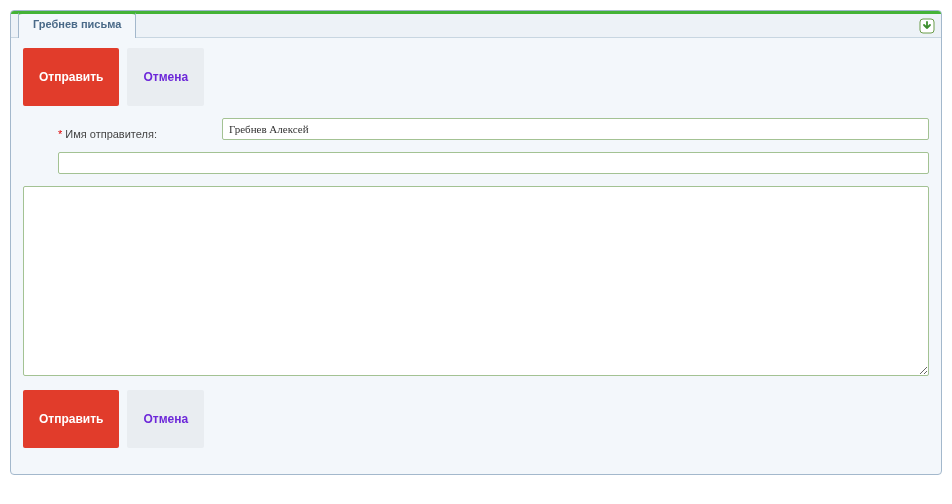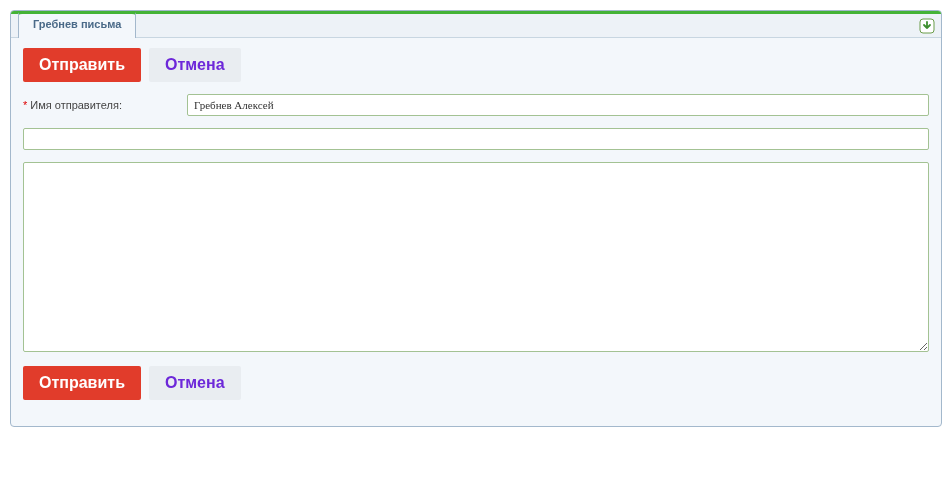--- a/index.html
+++ b/index.html
@@ -66,39 +66,40 @@
       font-weight: bold;
       color: #4a6a88;
     }
     .btn-row {
       display: flex;
       gap: 8px;
       margin-bottom: 12px;
     }
     .btn {
       border: none;
-      padding: 8px 16px;
+      padding: 22px 16px;
       font-family: inherit;
-      font-size: 16px;
+      font-size: 12px;
       cursor: pointer;
       border-radius: 2px;
       font-weight: bold;
     }
     .btn-primary {
       background: #e13c2b;
       color: #fff;
     }
     .btn-secondary {
       background: #e9edf1;
       color: #6d28d9;
     }
     .form-row {
       display: flex;
-      align-items: center;
+      align-items: flex-end;
       margin-bottom: 12px;
+      margin-left: 35px;
     }
     .form-label {
       width: 164px;
       flex-shrink: 0;
       color: #444;
       position: relative;
     }
     .req {
       color: #d00;
       margin-right: 3px;

